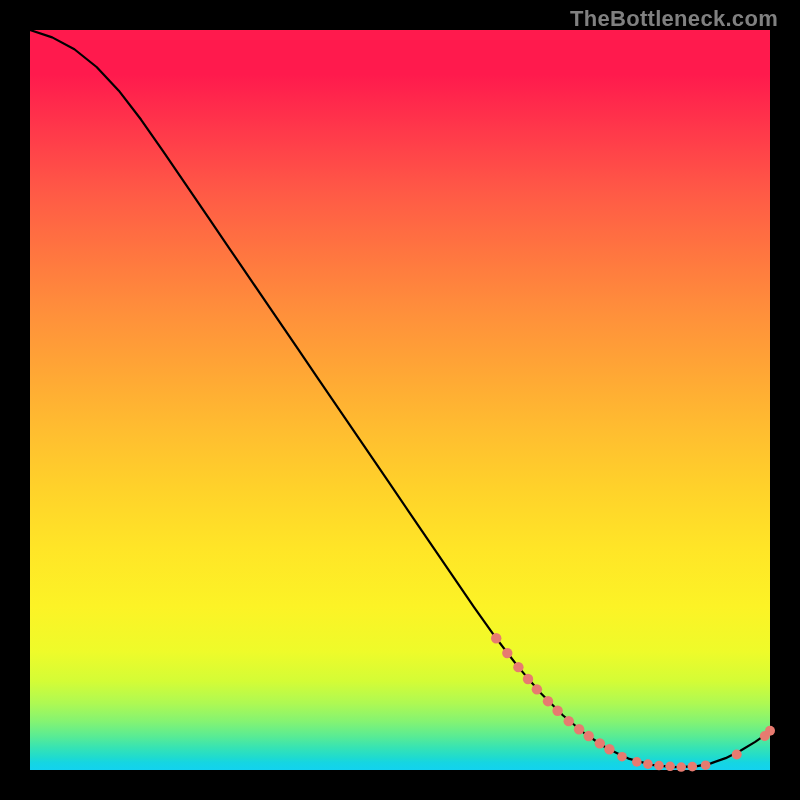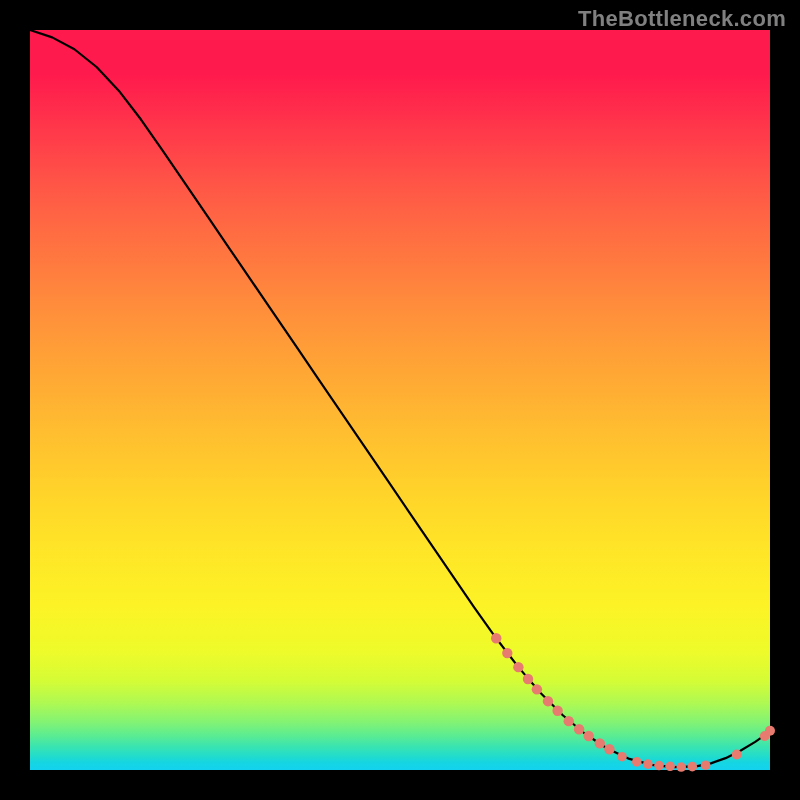--- a/index.html
+++ b/index.html
@@ -49,21 +49,21 @@
       #58eb95 95.5%,
       #36e3b4 97%,
       #1fdbcf 98.3%,
       #15d5e2 99%,
       #13d2ef 100%
     );
   }
   .watermark {
     position: absolute;
     top: 6px;
-    right: 14px;
+    right: 22px;
     color: #808080;
     font-size: 22px;
     font-weight: 600;
     letter-spacing: 0.3px;
     user-select: none;
   }
   svg.overlay {
     position: absolute;
     left: 0;
     top: 0;

